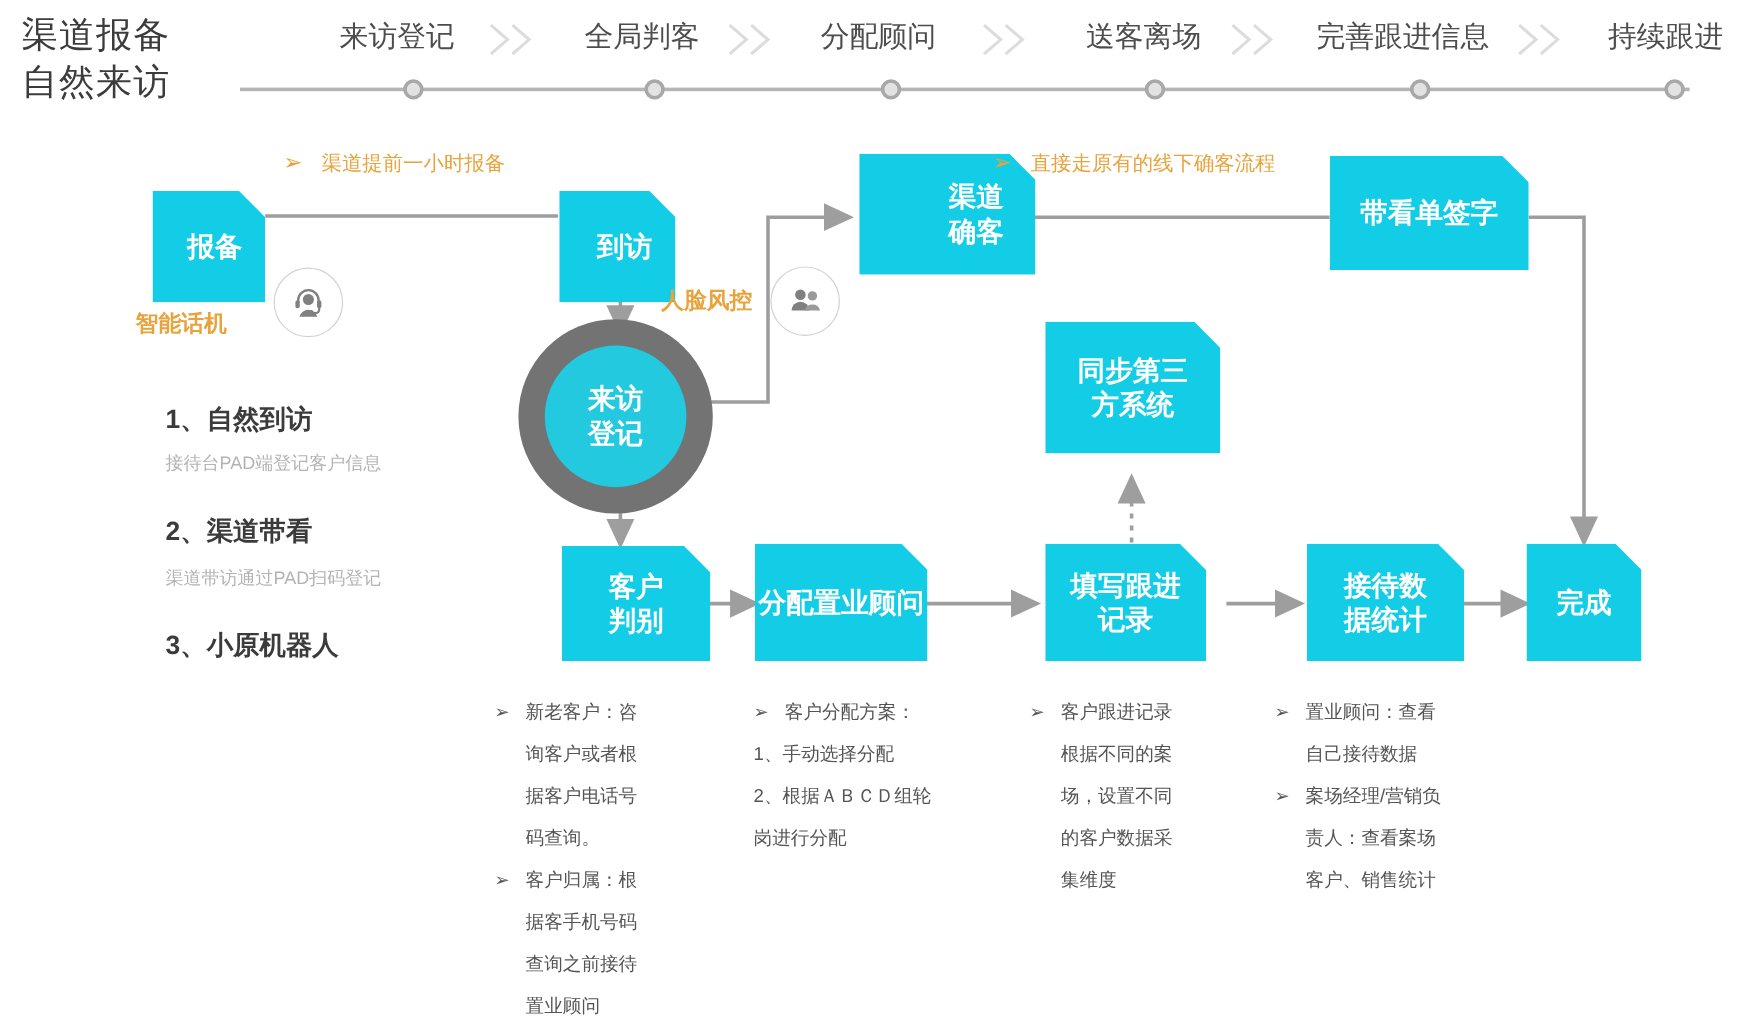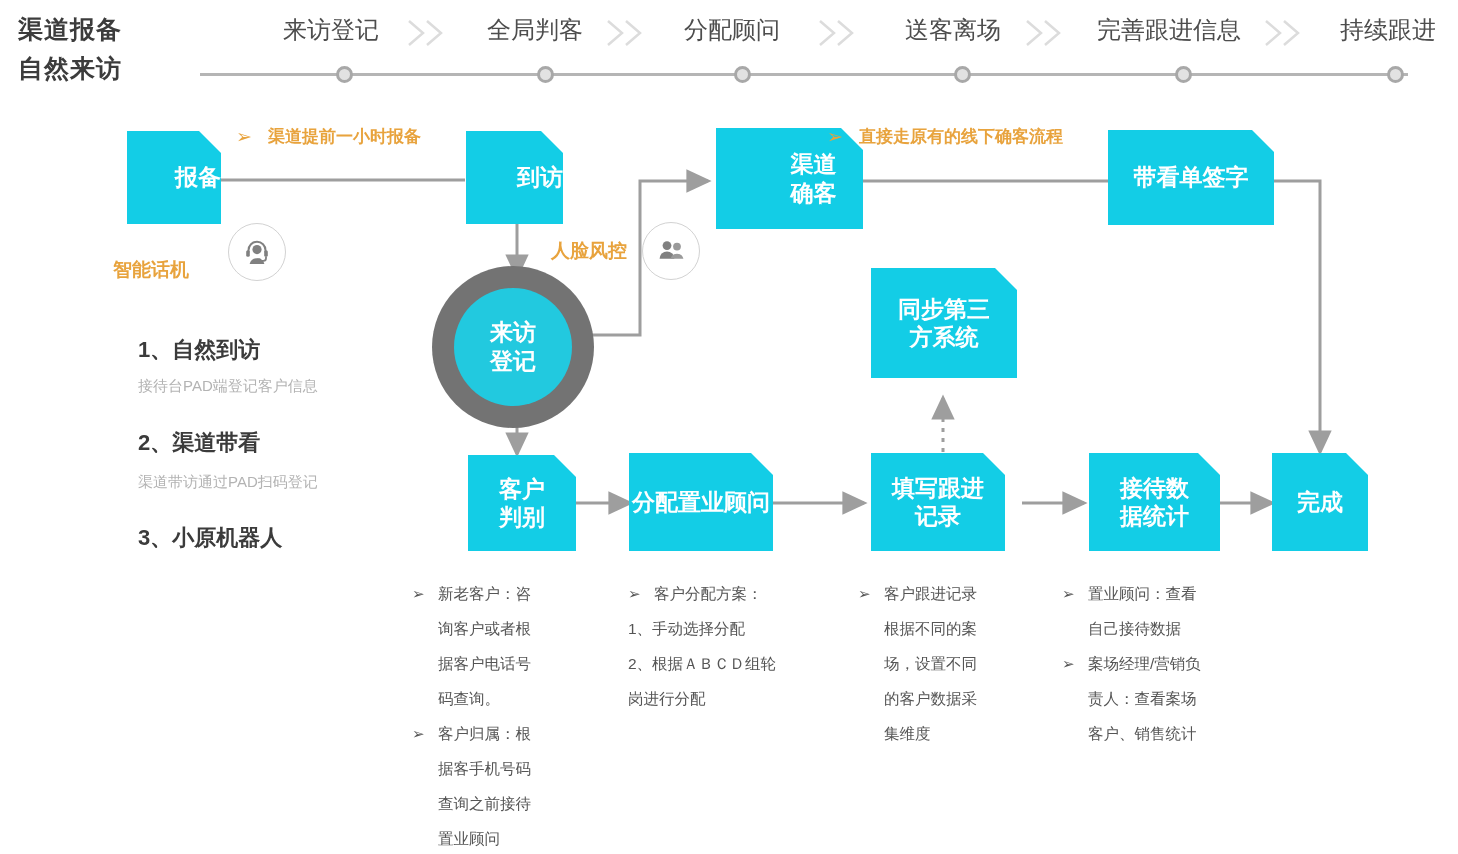--- a/index.html
+++ b/index.html
@@ -6,61 +6,61 @@
   body{
     width:1458px;height:854px;position:relative;overflow:hidden;
     font-family:"Liberation Sans","DejaVu Sans",sans-serif;
     -webkit-font-smoothing:antialiased;
   }
   .abs{position:absolute;}
 
   
   #page-title{
     left:18px;top:10px;width:200px;
-    font-size:25px;line-height:39px;color:#3c3c3c;font-weight:700;
+    font-size:30px;line-height:39px;color:#3c3c3c;font-weight:400;
     letter-spacing:1px;
   }
   #timeline{left:0;top:0;width:1458px;height:100px;}
   .tl-step{position:absolute;top:14px;font-size:24px;color:#4d4d4d;white-space:nowrap;}
   .tl-chev{position:absolute;top:18px;width:62px;height:30px;}
   .tl-line{position:absolute;left:200px;top:73px;width:1208px;height:3px;background:#b5b5b5;}
   .tl-dot{position:absolute;top:66px;width:17px;height:17px;border-radius:50%;
           background:#e2e2e2;border:3px solid #a8a8a8;box-sizing:border-box;}
 
   
   #connectors{left:0;top:0;width:1458px;height:854px;pointer-events:none;}
 
   
   .fbox{
     color:#fff;font-weight:bold;display:flex;align-items:center;justify-content:center;
     text-align:center;line-height:1.22;background:#13CDE6;
     clip-path:polygon(0 0, calc(100% - 22px) 0, 100% 22px, 100% 100%, 0 100%);
   }
-  .fbox.lead{justify-content:flex-end;}
+  .fbox.lead{justify-content:center;margin-top:28px;}
   .fbox span{display:block;}
 
   
   #visit-reg-glow{
     width:162px;height:162px;border-radius:50%;background:#737373;
     display:flex;align-items:center;justify-content:center;
   }
   #visit-reg-core{
     width:118px;height:118px;border-radius:50%;background:#22C9DF;
     display:flex;align-items:center;justify-content:center;
     color:#fff;font-weight:bold;font-size:23px;line-height:1.25;text-align:center;
   }
 
   
   .icon-circle{
     width:56px;height:56px;border-radius:50%;border:1.5px solid #d2d2d2;
     background:#fff;display:flex;align-items:center;justify-content:center;
   }
 
   
-  .orange-note{color:#E8A33D;font-weight:bold;font-size:17px;white-space:nowrap;}
+  .orange-note{color:#E8A33D;font-weight:normal;font-size:17px;white-space:nowrap;}
   .orange-arrow{color:#E8A33D;font-size:19px;font-weight:bold;}
   .orange-label{color:#E8A33D;font-weight:bold;font-size:19px;white-space:nowrap;}
 
   
   .ll-title{font-size:22px;font-weight:bold;color:#3b3b3b;white-space:nowrap;}
   .ll-sub{font-size:15px;color:#b3b3b3;white-space:nowrap;}
 
   
   .note-col{position:absolute;font-size:15.5px;color:#555;line-height:35px;}
   .note-item{display:flex;align-items:flex-start;}
@@ -162,21 +162,21 @@
 
 <div class="abs fbox" style="left:1108px;top:130px;width:166px;height:95px;font-size:23px;">
   <span>带看单签字</span>
 </div>
 
 <div class="abs fbox" style="left:871px;top:268px;width:146px;height:110px;font-size:23px;flex-direction:column;">
   <span>同步第三</span>
   <span>方系统</span>
 </div>
 
-<div class="abs fbox" style="left:468px;top:455px;width:108px;height:96px;font-size:23px;flex-direction:column;">
+<div class="abs fbox" style="left:468px;top:455px;width:124px;height:96px;font-size:23px;flex-direction:column;">
   <span>客户</span>
   <span>判别</span>
 </div>
 
 <div class="abs fbox" style="left:629px;top:453px;width:144px;height:98px;font-size:23px;flex-direction:row;">
   <span>分配置业</span>
   <span>顾问</span>
 </div>
 
 <div class="abs fbox" style="left:871px;top:453px;width:134px;height:98px;font-size:23px;flex-direction:column;">

